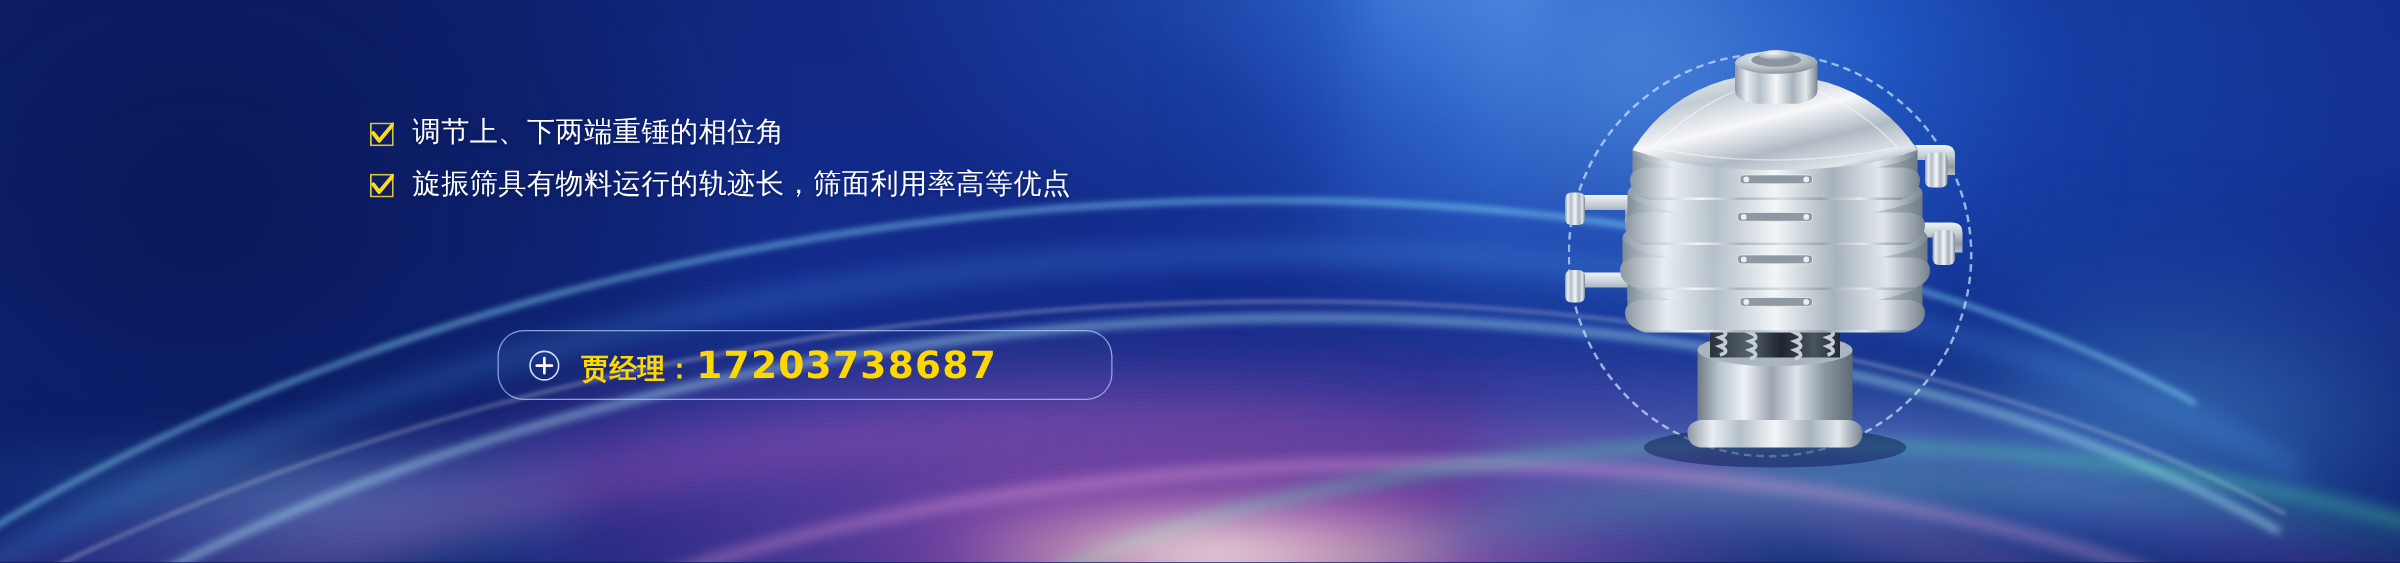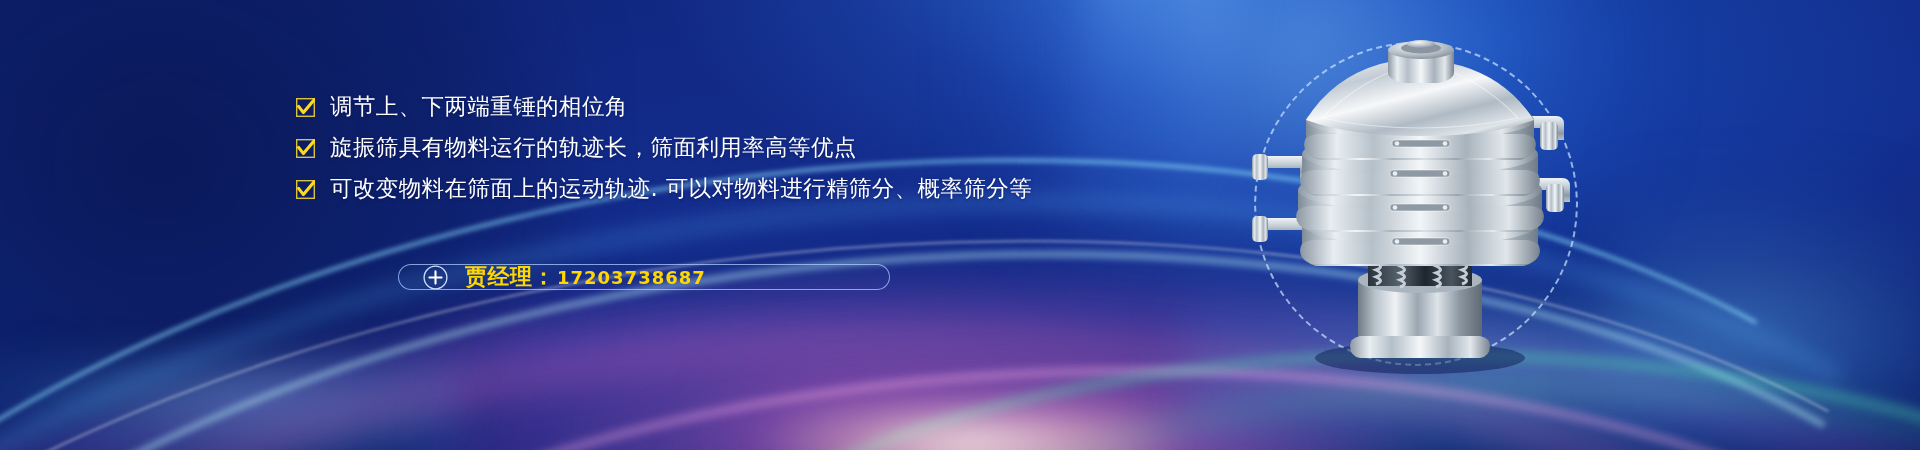--- a/index.html
+++ b/index.html
@@ -193,21 +193,21 @@
     font-size: 22.5px;
     letter-spacing: 0.4px;
     line-height: 1.25;
     text-shadow: 0 1px 3px rgba(0,14,70,0.55);
   }
 
   
   .phone-pill {
     position: absolute;
     left: 398px; top: 264px;
-    width: 492px; height: 26px;
+    width: 492px; height: 56px;
     border: 1px solid rgba(170,205,255,0.75);
     border-radius: 21px;
     display: flex;
     align-items: center;
     box-sizing: border-box;
     padding-left: 24px;
     background: rgba(255,255,255,0.015);
   }
   .plus-icon {
     flex: 0 0 auto;
@@ -219,21 +219,21 @@
     align-items: baseline;
   }
   .phone-name {
     color: #ffd800;
     font-size: 22px;
     font-weight: bold;
     letter-spacing: 0.5px;
   }
   .phone-number {
     color: #ffd800;
-    font-size: 18px;
+    font-size: 30px;
     font-weight: bold;
     letter-spacing: 1px;
     margin-left: 2px;
   }
 
   
   .machine-wrap {
     position: absolute;
     left: 1240px; top: 28px;
     width: 360px; height: 380px;
@@ -293,29 +293,20 @@
     <div class="feature-row">
       <span class="check-icon">
         <svg width="19" height="19" viewBox="0 0 19 19">
           <rect x="0.7" y="0.7" width="17.6" height="17.6" fill="none" stroke="#d9c33a" stroke-width="1.4"></rect>
           <path d="M2.6 8.4 L7.4 14.6 L18.6 1.2" fill="none" stroke="#ffd91e" stroke-width="3.1" stroke-linecap="round" stroke-linejoin="round"></path>
         </svg>
       </span>
       <span class="feature-text">旋振筛具有物料运行的轨迹长，筛面利用率高等优点</span>
     </div>
 
-    <div class="feature-row">
-      <span class="check-icon">
-        <svg width="19" height="19" viewBox="0 0 19 19">
-          <rect x="0.7" y="0.7" width="17.6" height="17.6" fill="none" stroke="#d9c33a" stroke-width="1.4"></rect>
-          <path d="M2.6 8.4 L7.4 14.6 L18.6 1.2" fill="none" stroke="#ffd91e" stroke-width="3.1" stroke-linecap="round" stroke-linejoin="round"></path>
-        </svg>
-      </span>
-      <span class="feature-text">可改变物料在筛面上的运动轨迹. 可以对物料进行精筛分、概率筛分等</span>
-    </div>
 
   </div>
 
   <div class="phone-pill">
     <span class="plus-icon">
       <svg width="25" height="25" viewBox="0 0 25 25">
         <circle cx="12.5" cy="12.5" r="11.4" fill="none" stroke="#cfe0ff" stroke-width="1.3"></circle>
         <path d="M12.5 6.4 V18.6 M6.4 12.5 H18.6" stroke="#ffffff" stroke-width="2.1" stroke-linecap="round"></path>
       </svg>
     </span>

